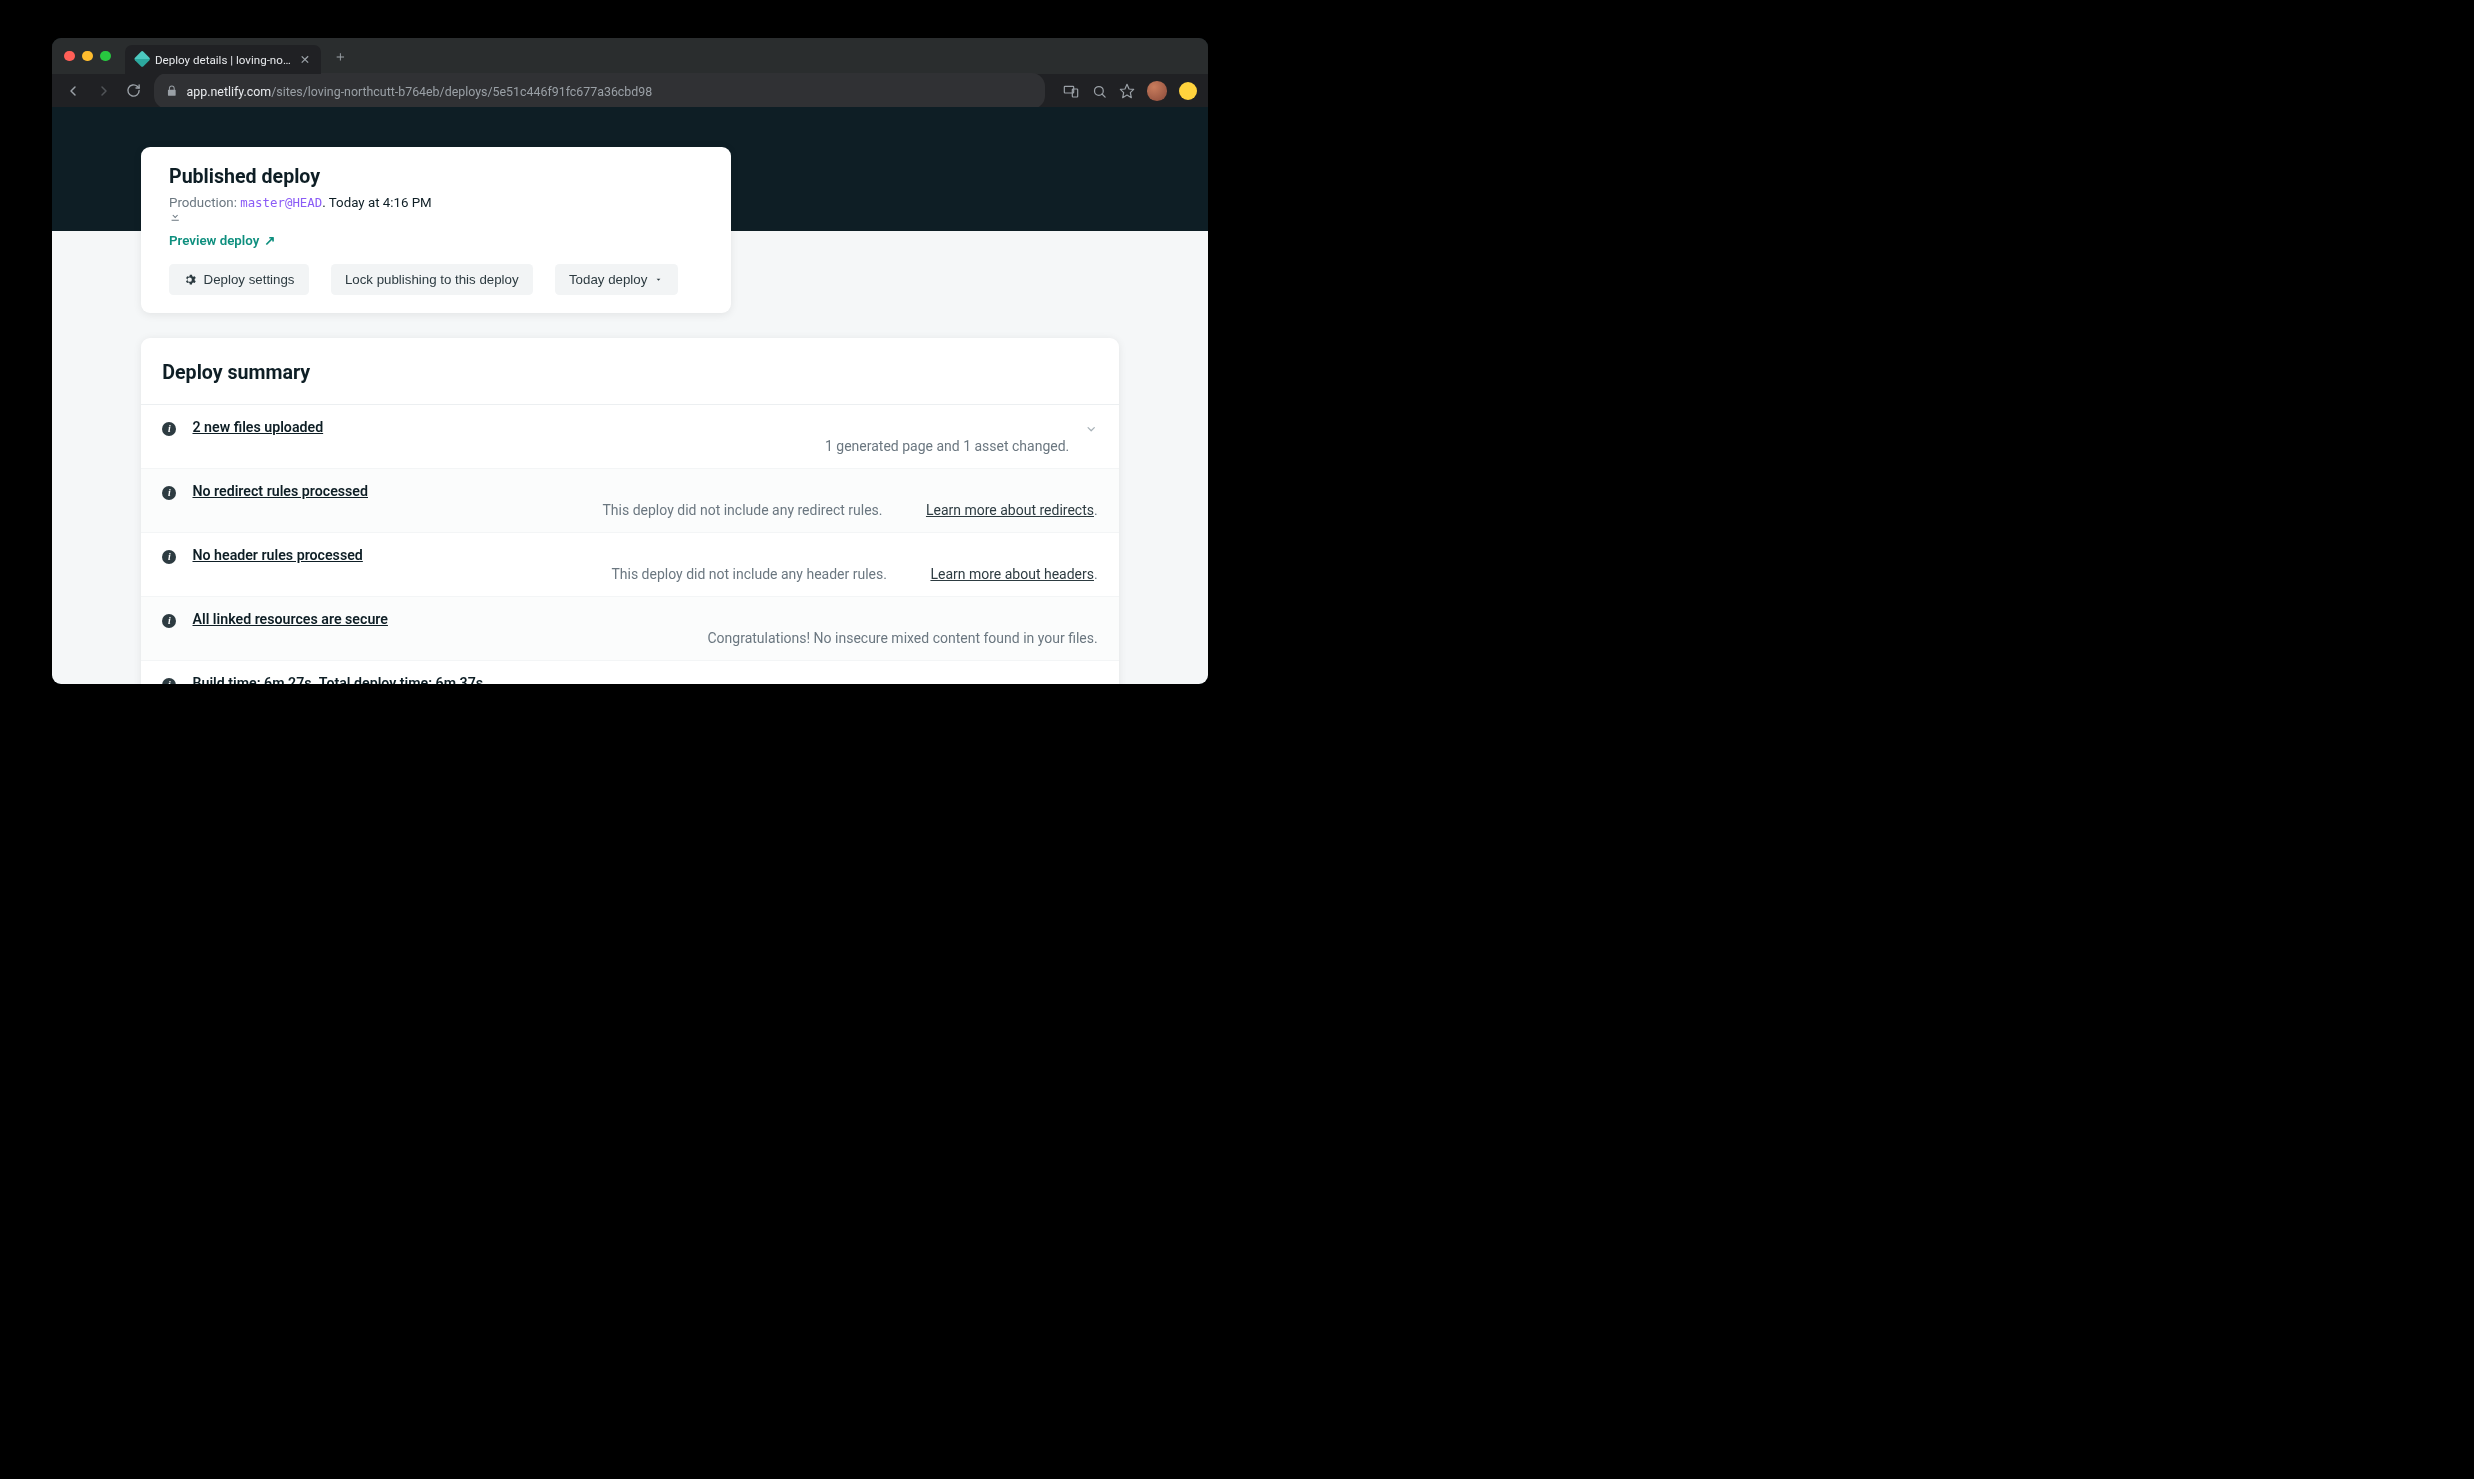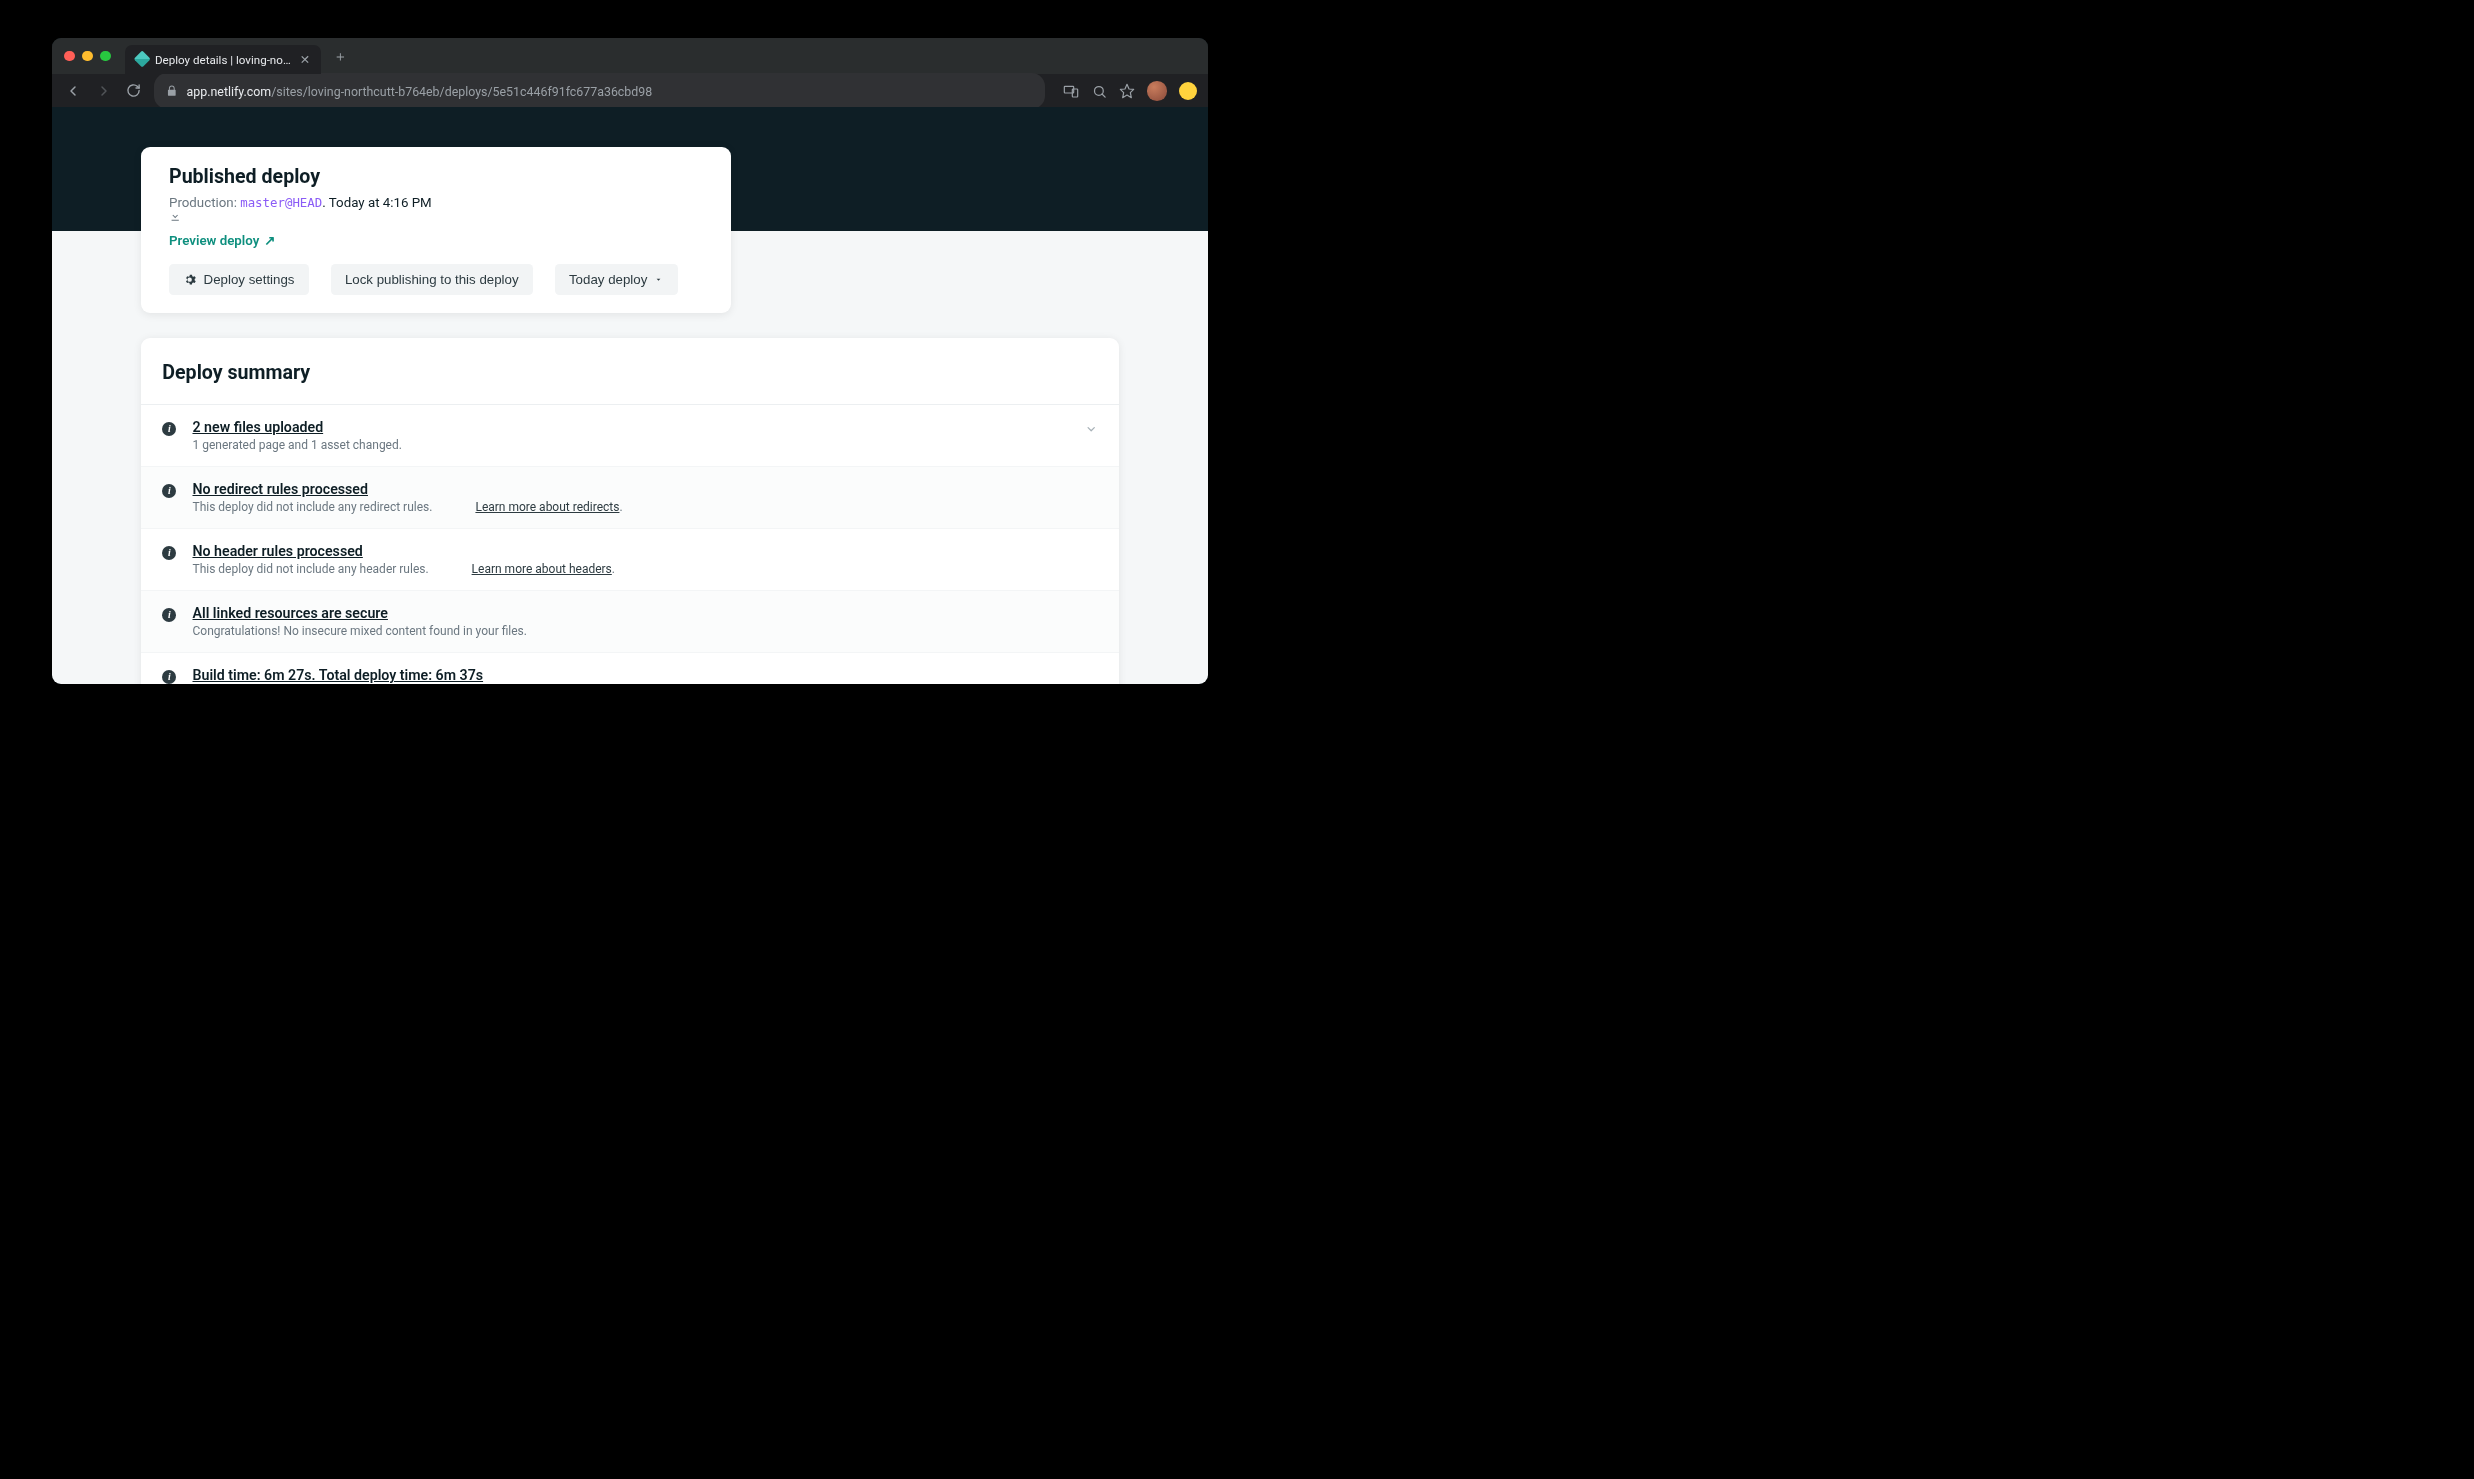--- a/index.html
+++ b/index.html
@@ -98,21 +98,21 @@
 }
 .summary-item:last-child { border-bottom: none; }
 .summary-item.alt { background: #fbfcfc; }
 .info-icon {
   width: 14.2px; height: 14.2px; border-radius: 50%; background: #2d3b41; color: #fff;
   display: flex; align-items: center; justify-content: center; font-size: 9.8px;
   font-weight: 700; font-style: italic; font-family: Georgia, serif; flex-shrink: 0; margin-top: 2.7px;
 }
 .summary-body { flex: 1; }
 .summary-title { font-size: 14.2px; font-weight: 600; color: #0e1e25; text-decoration: underline; }
-.summary-desc { font-size: 12px; color: #6b7780; margin-top: 2.7px; }
+.summary-desc { font-size: 14px; color: #6b7780; margin-top: 2.7px; text-align: right; }
 .summary-desc a { color: #2d3b41; text-decoration: underline; margin-left: 40px; }
 .chevron-down { color: #a8b2b8; margin-top: 3.6px; }
 svg { display: block; }
 </style>
 </head>
 <body>
 
 <div class="browser-window">
   <div class="titlebar">
     <div class="traffic-lights">

